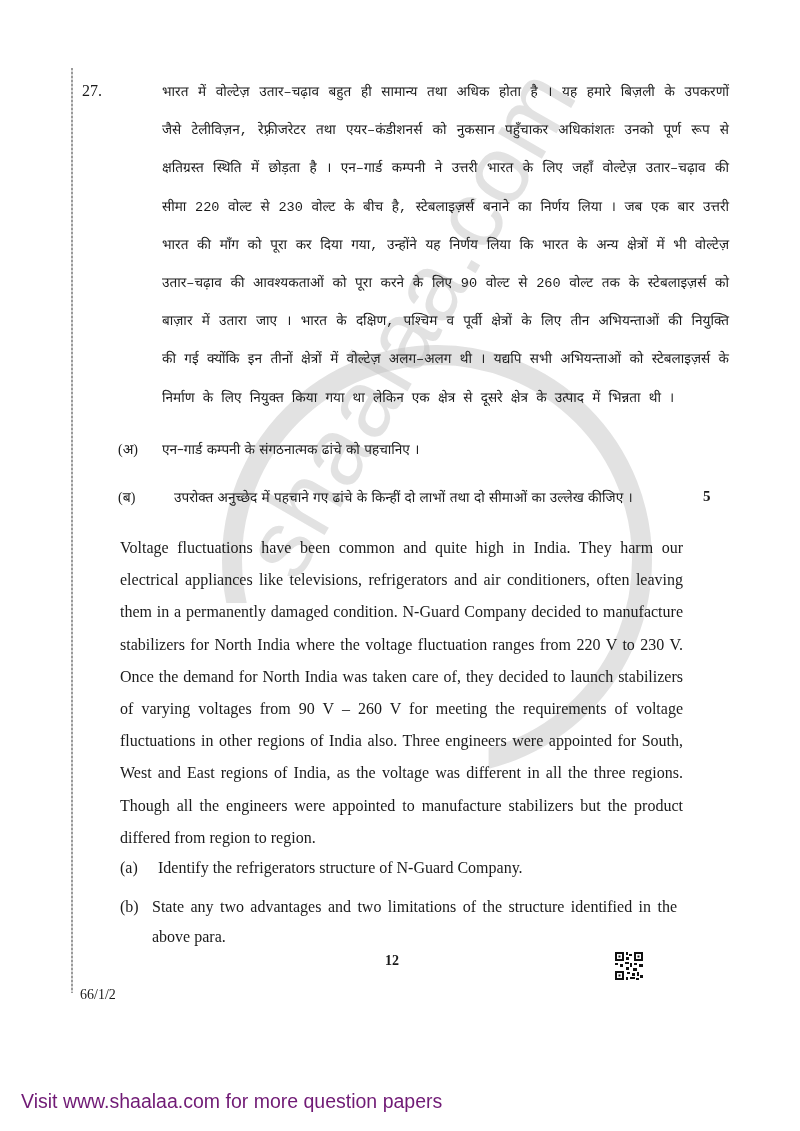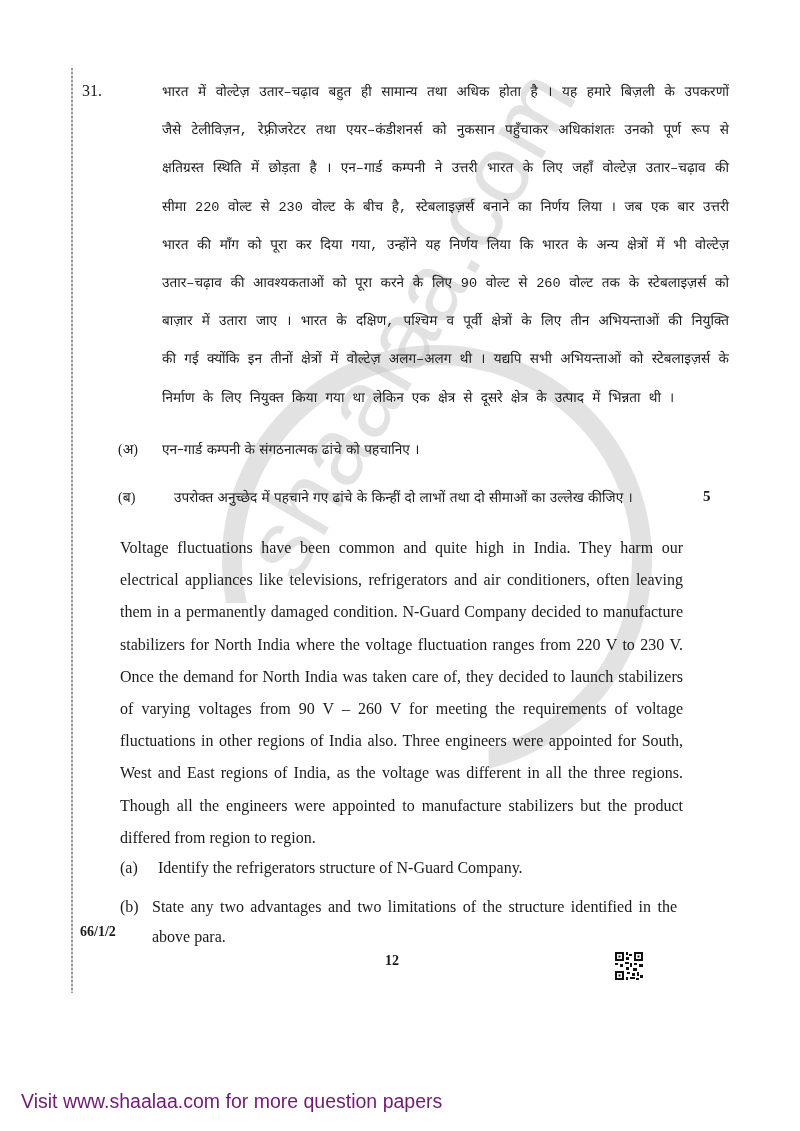--- a/index.html
+++ b/index.html
@@ -16,35 +16,35 @@
   .qnum { position:absolute; left:82px; top:82px; font-size:16px; }
   .hindi { position:absolute; left:118px; width:567px; font-family:Liberation Mono, monospace;
     font-size:13.6px; line-height:38.2px; text-align:justify;margin-left:44px; }
   .hindi-para { top:74px; }
   .sub { position:absolute; font-size:14px; }
   .sub-label { position:absolute; }
   .marks { position:absolute; left:703px; top:488px; font-size:15px; font-weight:bold; }
   .eng { position:absolute; left:120px; top:532px; width:563px; font-size:16px;
     line-height:32.2px; text-align:justify; }
   .eng-sub { position:absolute; font-size:16px; line-height:30px; }
-  .footer-code { position:absolute; left:80px; top:924px; font-size:14px; font-weight:bold; }
+  .footer-code { position:absolute; left:80px; top:987px; font-size:14px; font-weight:normal; }
   .footer-page { position:absolute; left:385px; top:953px; font-size:14px; font-weight:bold; }
   .qr { position:absolute; left:614px; top:951px; width:30px; height:30px; }
   .banner { position:absolute; left:21px; top:1090px; font-family:"Liberation Sans",sans-serif;
     font-size:19.5px; color:#701a75; }
 </style>
 </head>
 <body>
 
 <div class="margin-line"></div>
 
 <div class="watermark"></div>
 <div class="watermark-text">shaalaa.com</div>
 
-<div class="qnum">31.</div>
+<div class="qnum">27.</div>
 
 <div class="hindi hindi-para">भारत में वोल्टेज़ उतार–चढ़ाव बहुत ही सामान्य तथा अधिक होता है । यह हमारे बिज़ली के उपकरणों जैसे टेलीविज़न, रेफ़्रीजरेटर तथा एयर–कंडीशनर्स को नुकसान पहुँचाकर अधिकांशतः उनको पूर्ण रूप से क्षतिग्रस्त स्थिति में छोड़ता है । एन–गार्ड कम्पनी ने उत्तरी भारत के लिए जहाँ वोल्टेज़ उतार–चढ़ाव की सीमा 220 वोल्ट से 230 वोल्ट के बीच है, स्टेबलाइज़र्स बनाने का निर्णय लिया । जब एक बार उत्तरी भारत की माँग को पूरा कर दिया गया, उन्होंने यह निर्णय लिया कि भारत के अन्य क्षेत्रों में भी वोल्टेज़ उतार–चढ़ाव की आवश्यकताओं को पूरा करने के लिए 90 वोल्ट से 260 वोल्ट तक के स्टेबलाइज़र्स को बाज़ार में उतारा जाए । भारत के दक्षिण, पश्चिम व पूर्वी क्षेत्रों के लिए तीन अभियन्ताओं की नियुक्ति की गई क्योंकि इन तीनों क्षेत्रों में वोल्टेज़ अलग–अलग थी । यद्यपि सभी अभियन्ताओं को स्टेबलाइज़र्स के निर्माण के लिए नियुक्त किया गया था लेकिन एक क्षेत्र से दूसरे क्षेत्र के उत्पाद में भिन्नता थी ।</div>
 
 <div class="sub" style="left:118px; top:439px;">
   <span class="sub-label" style="left:0;">(अ)</span>
   <span style="position:absolute; left:44px; white-space:nowrap; font-family:'DejaVu Sans',sans-serif; font-size:13.6px;">एन–गार्ड कम्पनी के संगठनात्मक ढांचे को पहचानिए ।</span>
 </div>
 
 <div class="sub" style="left:118px; top:487px;">
   <span class="sub-label" style="left:0;">(ब)</span>

